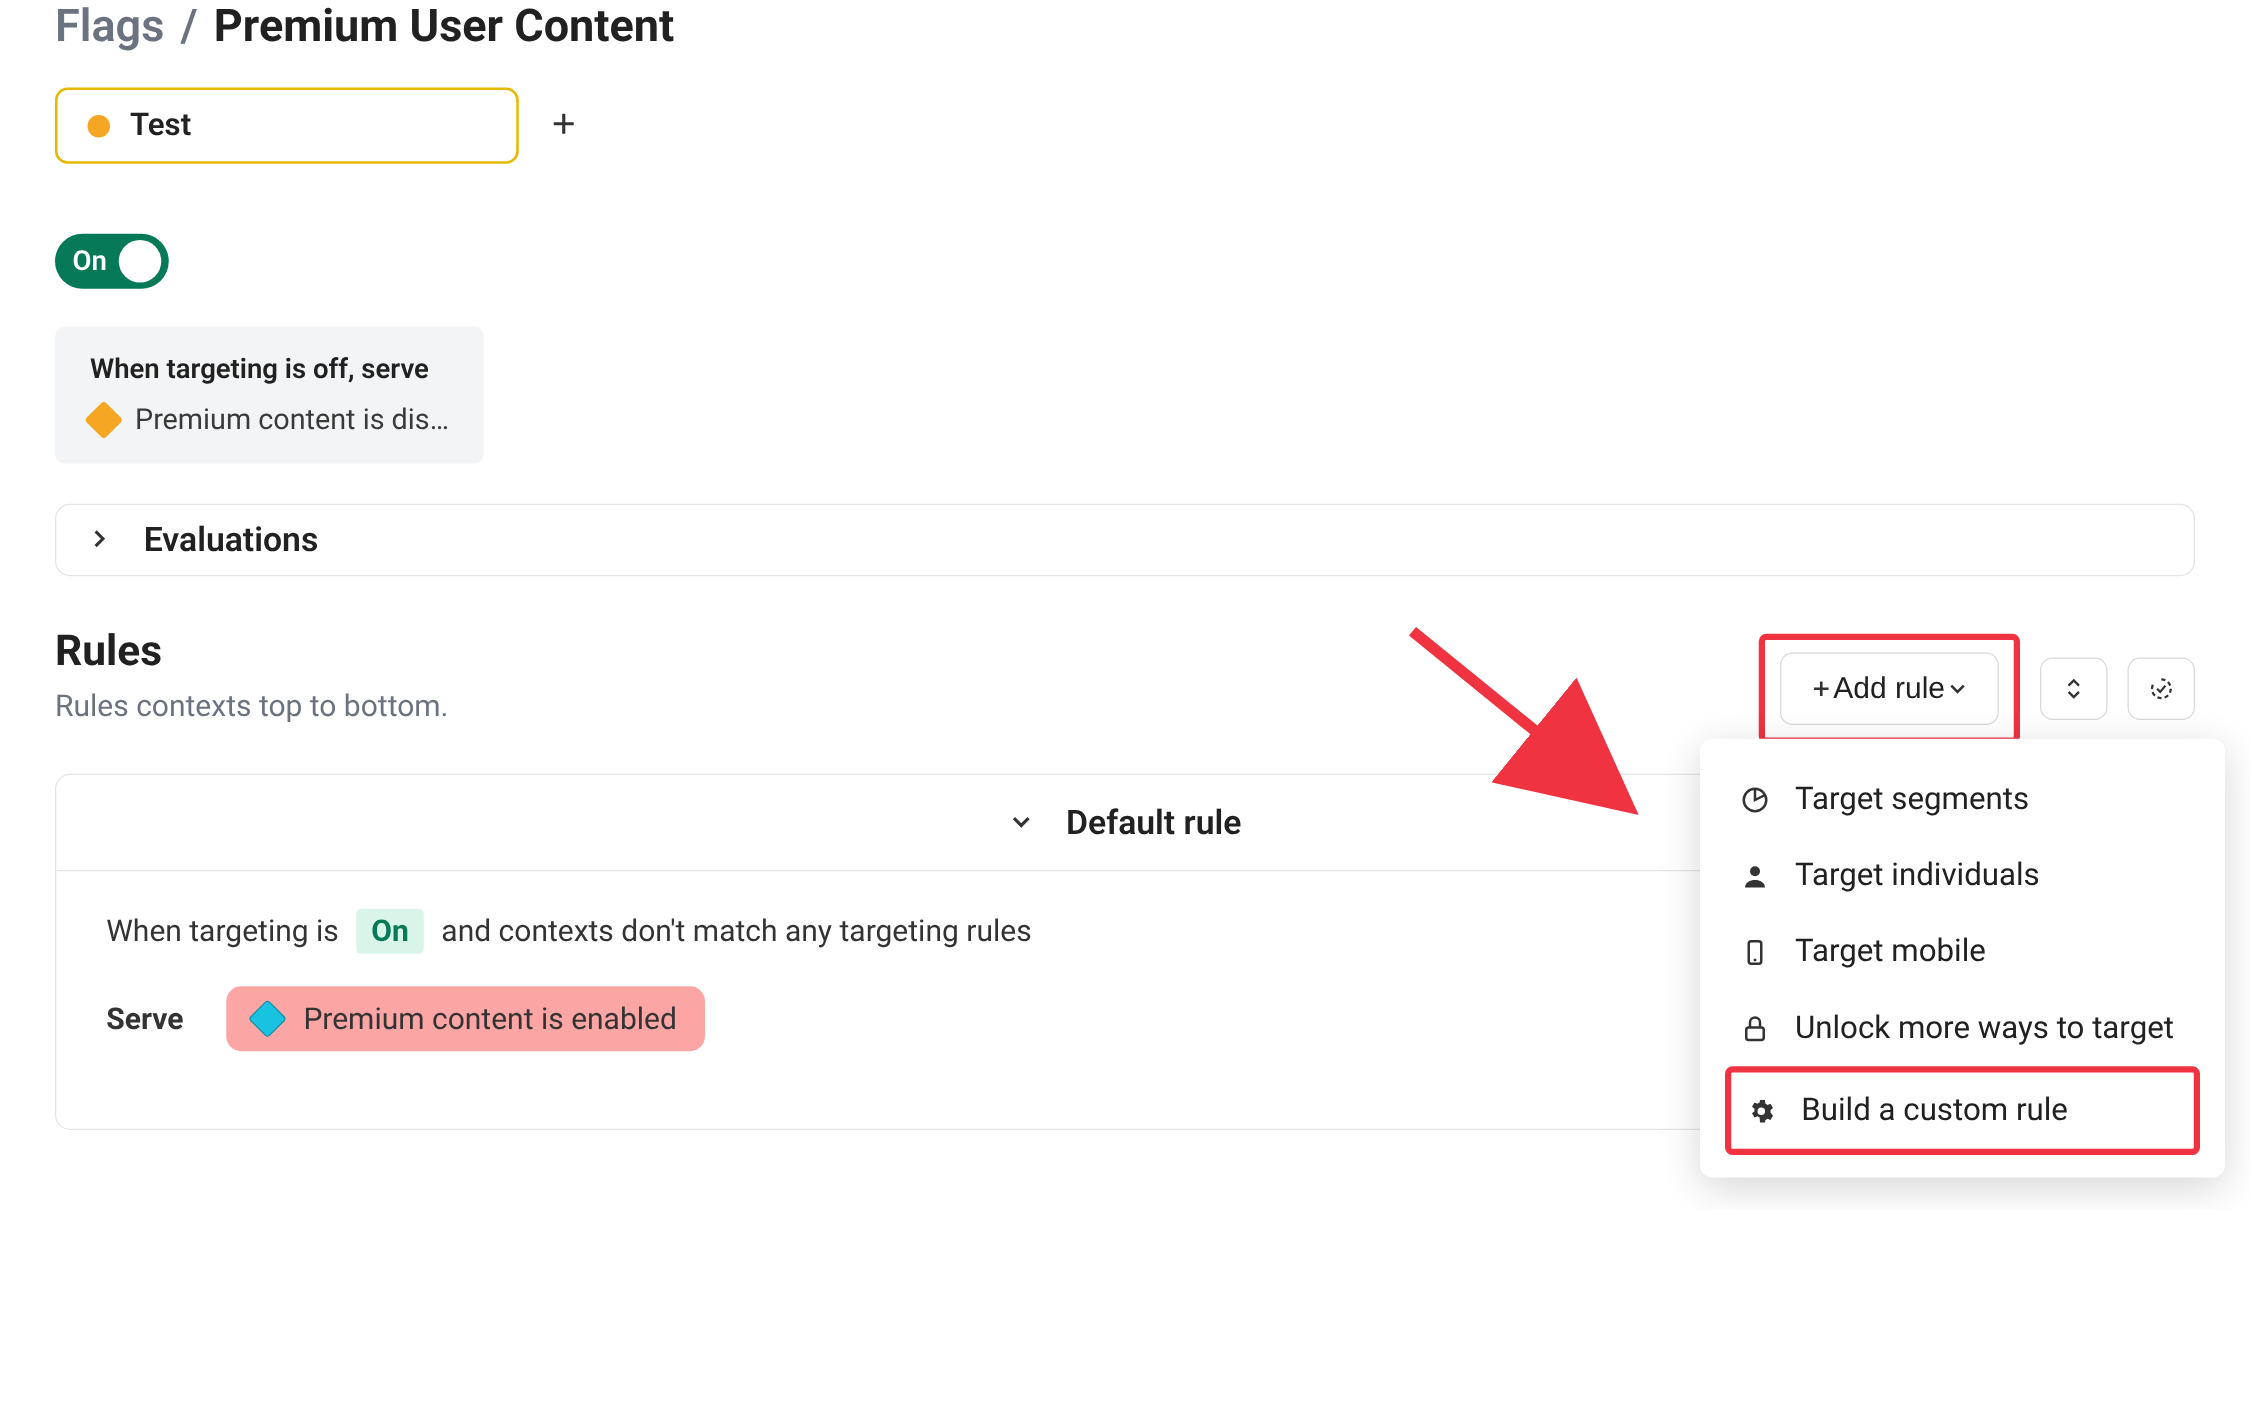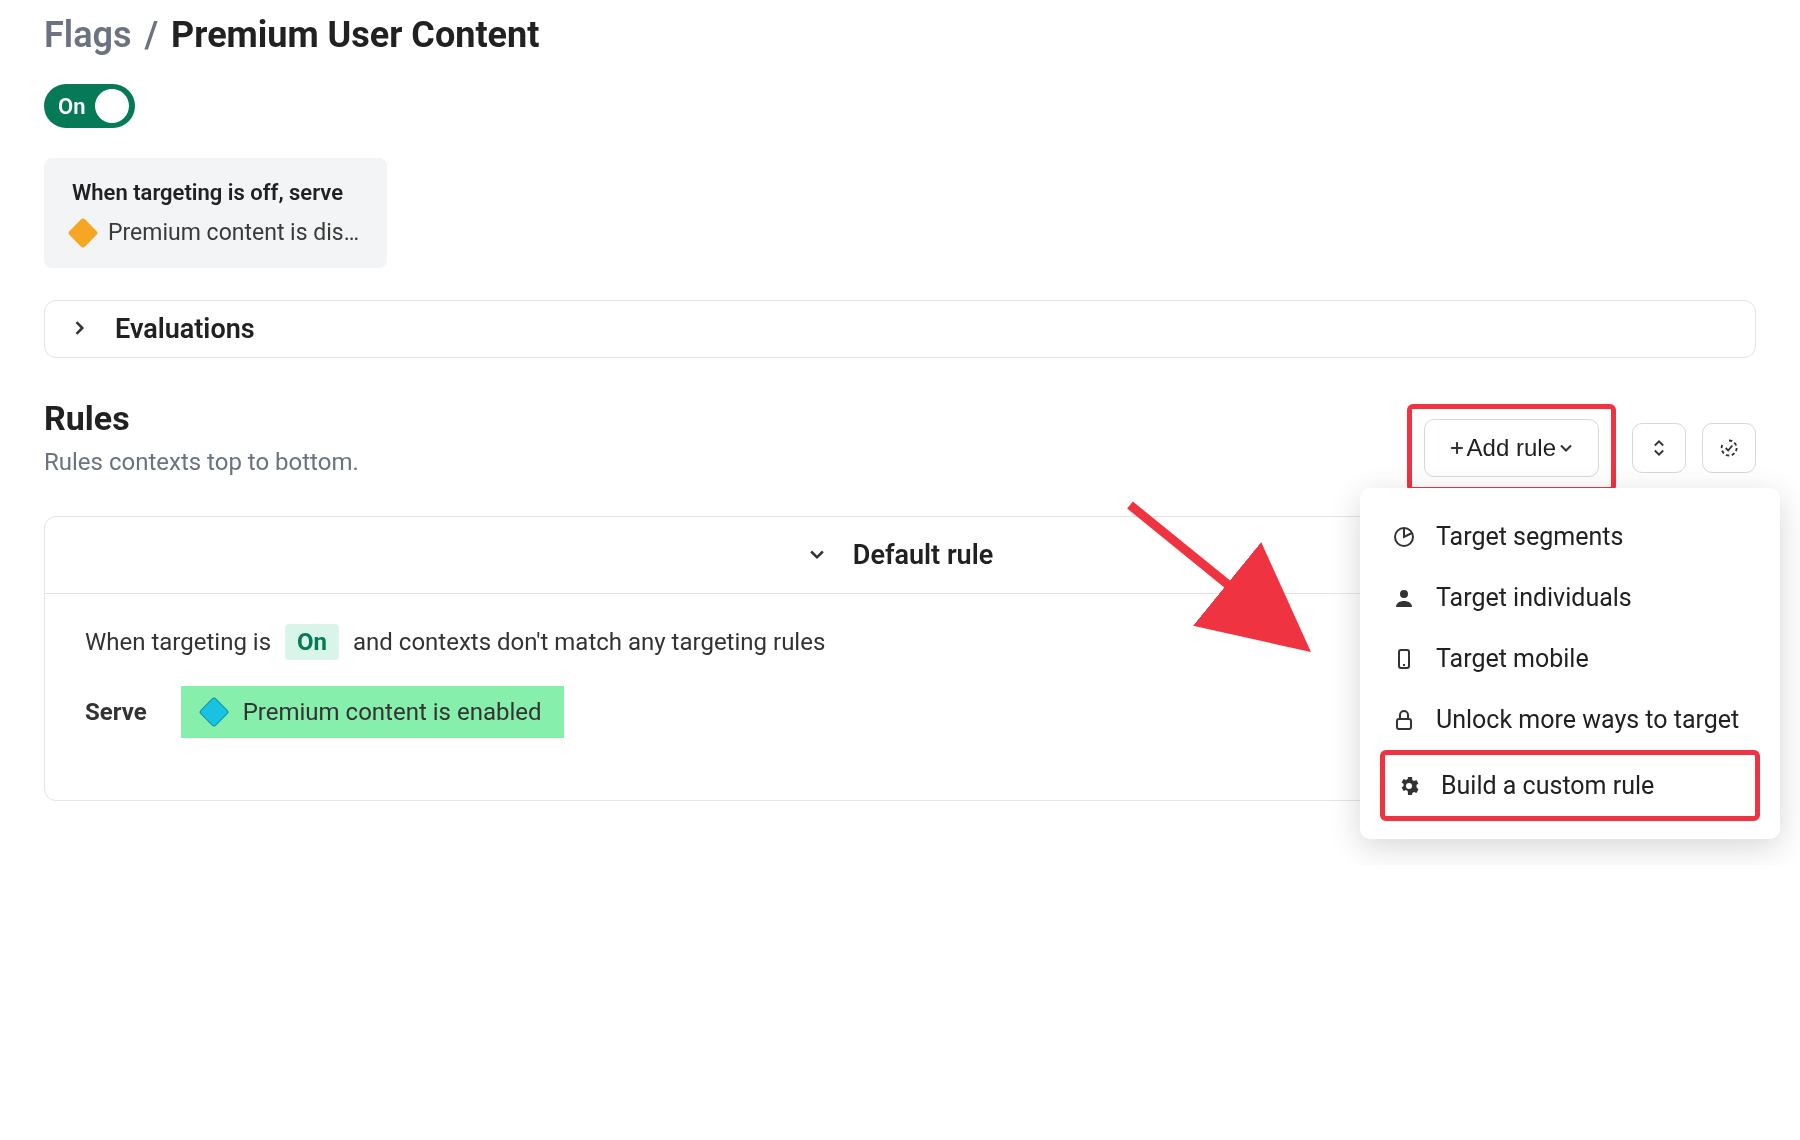--- a/index.html
+++ b/index.html
@@ -5,21 +5,21 @@
   * { box-sizing: border-box; }
   body {
     margin: 0;
     padding: 0;
     font-family: -apple-system, BlinkMacSystemFont, "Segoe UI", Roboto, Helvetica, Arial, sans-serif;
     background: #fff;
     color: #212121;
     width: 1800px;
   }
   .page {
-    padding: 14px 44px 40px 44px;
+    padding: 0 44px 40px 44px;
     position: relative;
   }
   .breadcrumb {
     font-size: 36px;
     font-weight: 700;
     margin-bottom: 28px;
   }
   .breadcrumb .crumb-link { color: #6b7280; font-weight: 600; }
   .breadcrumb .sep { color: #6b7280; font-weight: 600; padding: 0 4px; }
   .breadcrumb .crumb-current { color: #212121; }
@@ -200,23 +200,23 @@
     font-weight: 700;
     padding: 4px 12px;
     border-radius: 4px;
     font-size: 24px;
   }
   .serve-label { font-weight: 700; font-size: 24px; margin-right: 20px; }
   .var-chip {
     display: inline-flex;
     align-items: center;
     gap: 18px;
-    background: #86efac;
+    background: #fca5a5;
     padding: 12px 22px;
-    border-radius: 0;
+    border-radius: 12px;
     font-size: 24px;
     color: #333;
   }
 
   .dropdown {
     position: absolute;
     top: 84px;
     right: -24px;
     background: #fff;
     border-radius: 10px;
@@ -255,20 +255,32 @@
 <div class="page">
 
   
   <div class="breadcrumb">
     <span class="crumb-link">Flags</span>
     <span class="sep">/</span>
     <span class="crumb-current">Premium User Content</span>
   </div>
 
   
+  <div class="env-row">
+    <div class="env-pill">
+      <span class="env-dot"></span>
+      <span>Test</span>
+    </div>
+    <span class="plus-icon">
+      <svg viewBox="0 0 24 24">
+          <line x1="12" y1="4" x2="12" y2="20"></line>
+          <line x1="4" y1="12" x2="20" y2="12"></line>
+        </svg>
+    </span>
+  </div>
 
   
   <div class="toggle-row">
     <div class="toggle">
       <span class="toggle-label">On</span>
       <span class="toggle-knob"></span>
     </div>
   </div>
 
   

